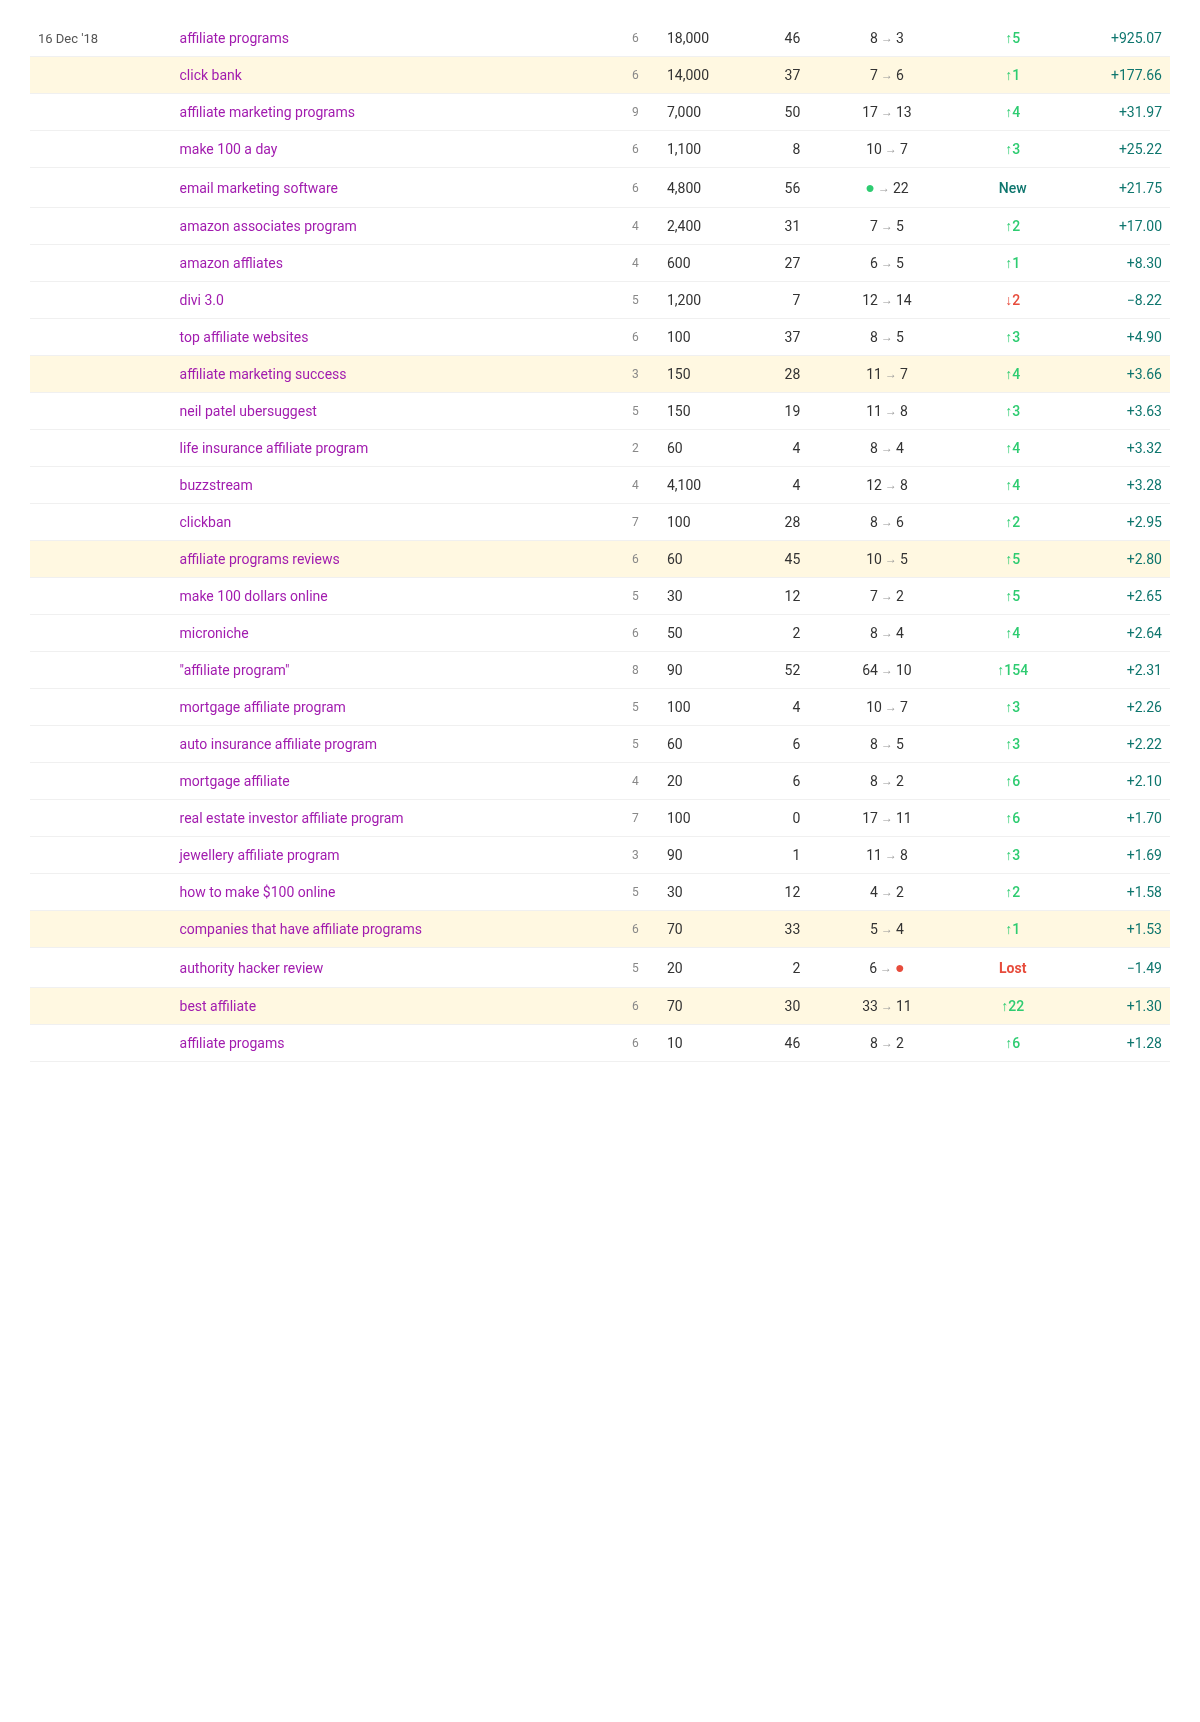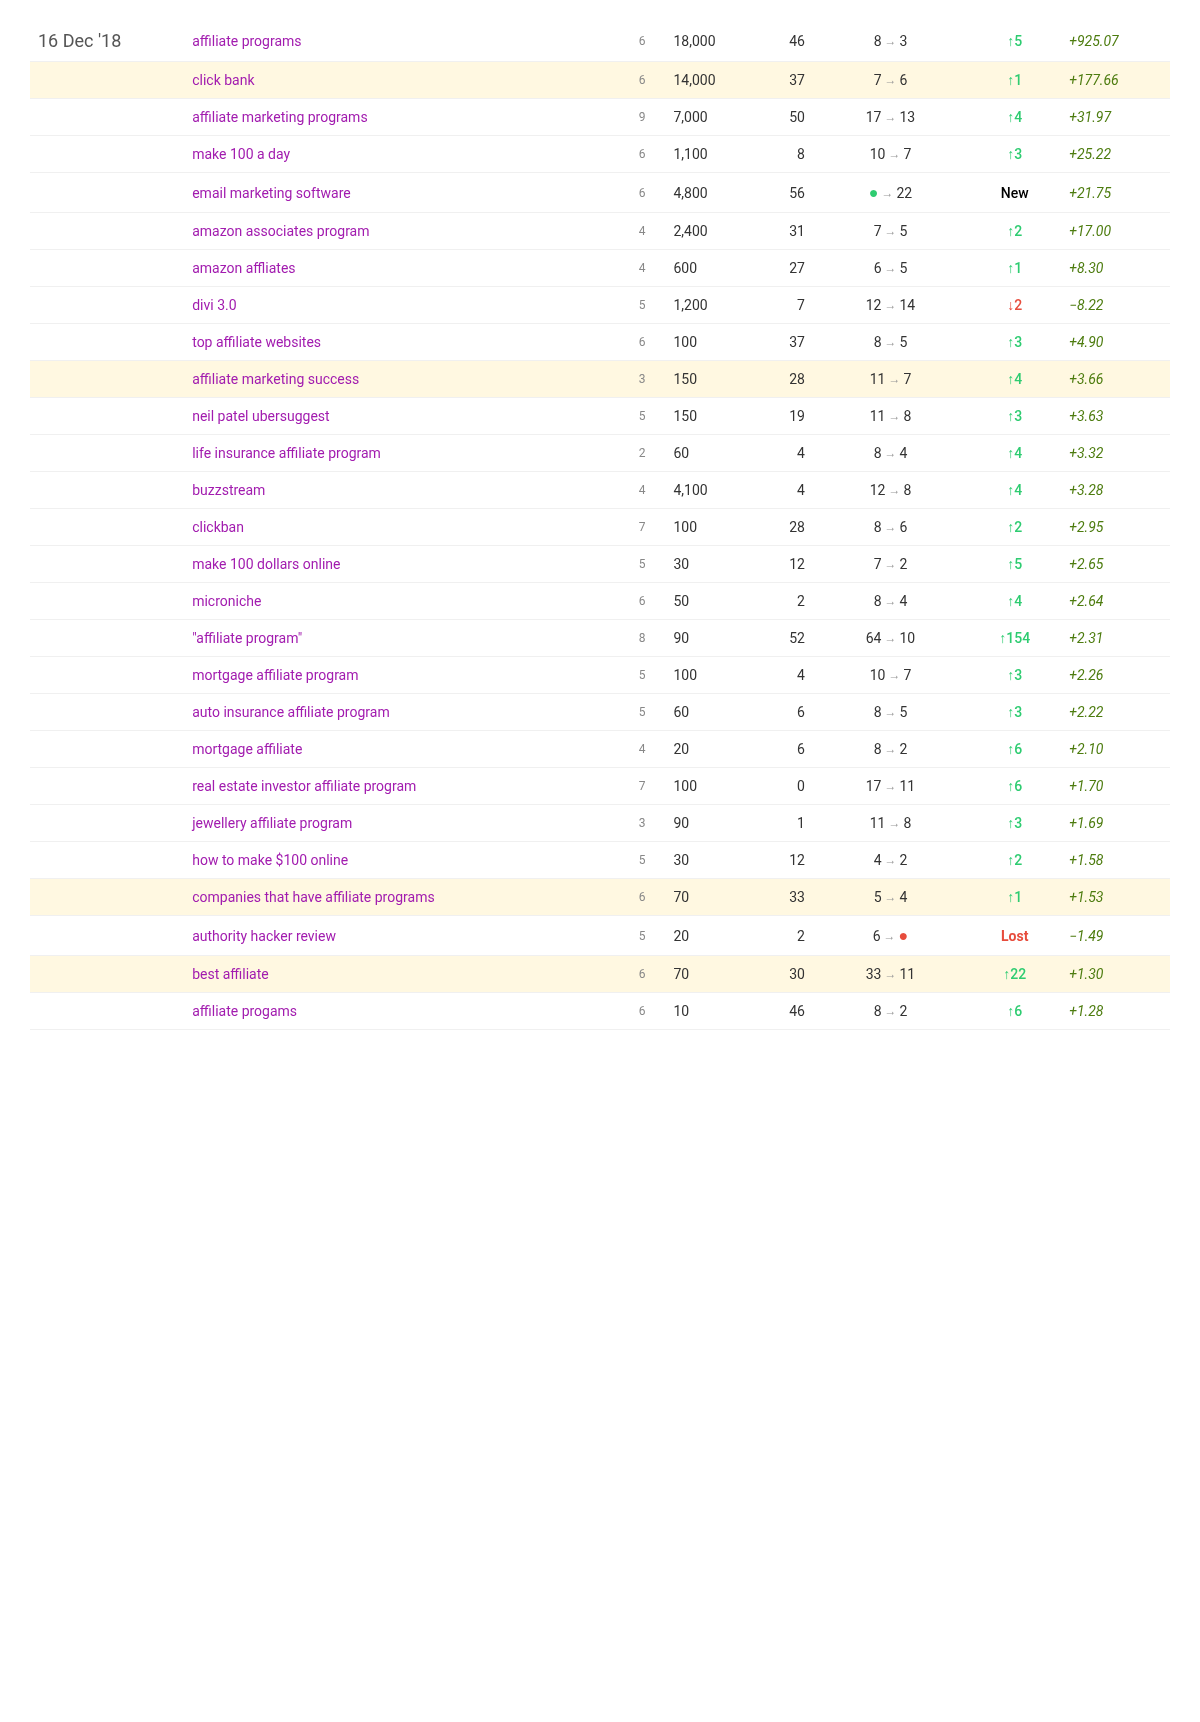--- a/index.html
+++ b/index.html
@@ -19,21 +19,21 @@
     .table tr {
       border-bottom: 1px solid #f0f0f0;
     }
     .table td {
       padding: 10px 8px;
       vertical-align: middle;
       white-space: nowrap;
     }
     .col-date {
       color: #555;
-      font-size: 18px;
+      font-size: 13px;
       min-width: 90px;
       vertical-align: top;
       padding-top: 12px;
     }
     .col-keyword {
       color: #4285f4;
       min-width: 280px;
     }
     .col-keyword a {
       color: #a21caf;
@@ -57,35 +57,34 @@
     .col-movement {
       min-width: 100px;
       text-align: center;
       color: #333;
     }
     .col-change {
       min-width: 60px;
       text-align: center;
     }
     .col-value {
-      text-align: left;
-      color: #4d7c0f;
+      text-align: right;
+      color: #0f766e;
       min-width: 70px;
-      font-style: italic;
     }
     .up {
       color: #2ecc71;
       font-weight: 500;
     }
     .down {
       color: #e74c3c;
       font-weight: 500;
     }
     .new-label {
-      color: #000000;
+      color: #0f766e;
       font-weight: 500;
     }
     .lost-label {
       color: #e74c3c;
       font-weight: 700;
     }
     .arrow {
       color: #999;
       font-size: 12px;
     }
@@ -331,20 +330,36 @@
           <td class="col-movement">
             <div class="movement-cell">
               <span>8</span>
               <span class="arrow"> → </span>
               <span>6</span>
             </div>
           </td>
           <td class="col-change"><span class="up">↑2</span></td>
           <td class="col-value">+2.95</td>
         </tr>
+        <tr class="highlighted">
+          <td class="col-date"></td>
+          <td class="col-keyword"><a href="#">affiliate programs reviews</a></td>
+          <td class="col-num">6</td>
+          <td class="col-volume">60</td>
+          <td class="col-cpc">45</td>
+          <td class="col-movement">
+            <div class="movement-cell">
+              <span>10</span>
+              <span class="arrow"> → </span>
+              <span>5</span>
+            </div>
+          </td>
+          <td class="col-change"><span class="up">↑5</span></td>
+          <td class="col-value">+2.80</td>
+        </tr>
         <tr>
           <td class="col-date"></td>
           <td class="col-keyword"><a href="#">make 100 dollars online</a></td>
           <td class="col-num">5</td>
           <td class="col-volume">30</td>
           <td class="col-cpc">12</td>
           <td class="col-movement">
             <div class="movement-cell">
               <span>7</span>
               <span class="arrow"> → </span>

